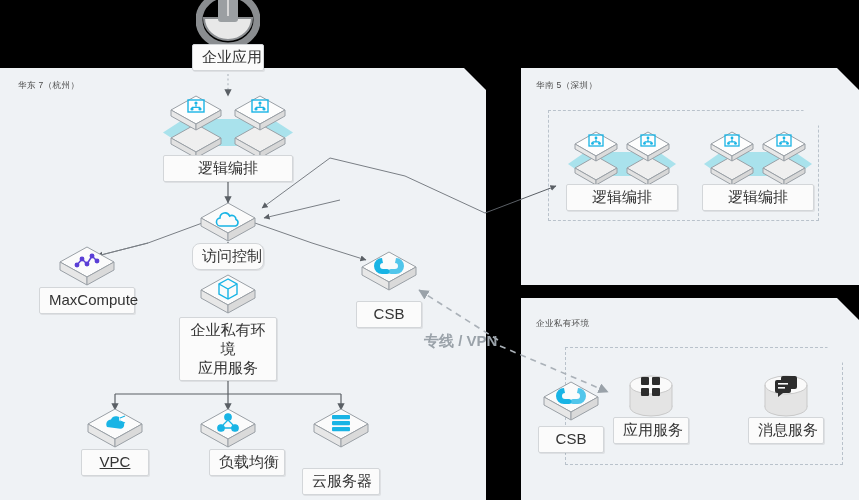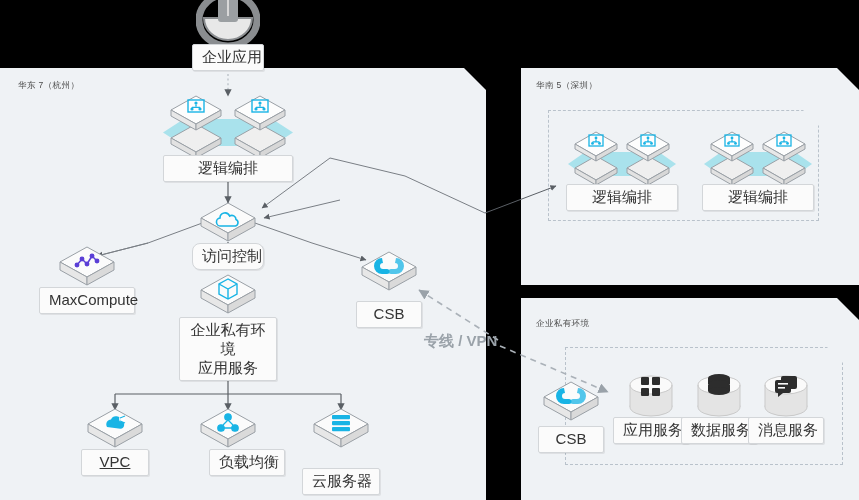--- a/index.html
+++ b/index.html
@@ -365,38 +365,20 @@
           <rect x="14" y="5" width="8" height="8" rx="1"></rect>
           <rect x="25" y="5" width="8" height="8" rx="1"></rect>
           <rect x="14" y="16" width="8" height="8" rx="1"></rect>
           <rect x="25" y="16" width="8" height="8" rx="1"></rect>
         </g>
       </svg>
     </div>
     <div class="cap" style="top:45px;width:56px;">应用服务</div>
   </div>
 
-  <div class="node" style="left:695px;top:372px;">
-    <div class="disc">
-      <svg width="48" height="48" viewBox="0 0 48 48">
-        <ellipse cx="24" cy="35" rx="21" ry="9" fill="#e4e4e4" stroke="#c9c9c9" stroke-width="1"></ellipse>
-        <rect x="3" y="13" width="42" height="22" fill="#e4e4e4" stroke="none"></rect>
-        <ellipse cx="24" cy="13" rx="21" ry="9" fill="#fafafa" stroke="#c9c9c9" stroke-width="1"></ellipse>
-        <path d="M3,13 L3,35 M45,13 L45,35" stroke="#c9c9c9" stroke-width="1"></path>
-        <g fill="#2d2d2d">
-          <ellipse cx="24" cy="6" rx="11" ry="4"></ellipse>
-          <rect x="13" y="6" width="22" height="6"></rect>
-          <ellipse cx="24" cy="12" rx="11" ry="4"></ellipse>
-          <rect x="13" y="13" width="22" height="6"></rect>
-          <ellipse cx="24" cy="19" rx="11" ry="4"></ellipse>
-        </g>
-      </svg>
-    </div>
-    <div class="cap" style="top:45px;width:56px;">数据服务</div>
-  </div>
 
   <div class="node" style="left:762px;top:372px;">
     <div class="disc">
       <svg width="48" height="48" viewBox="0 0 48 48">
         <ellipse cx="24" cy="35" rx="21" ry="9" fill="#e4e4e4" stroke="#c9c9c9" stroke-width="1"></ellipse>
         <rect x="3" y="13" width="42" height="22" fill="#e4e4e4" stroke="none"></rect>
         <ellipse cx="24" cy="13" rx="21" ry="9" fill="#fafafa" stroke="#c9c9c9" stroke-width="1"></ellipse>
         <path d="M3,13 L3,35 M45,13 L45,35" stroke="#c9c9c9" stroke-width="1"></path>
         <g fill="#2d2d2d">
           <rect x="19" y="4" width="16" height="13" rx="2"></rect>

